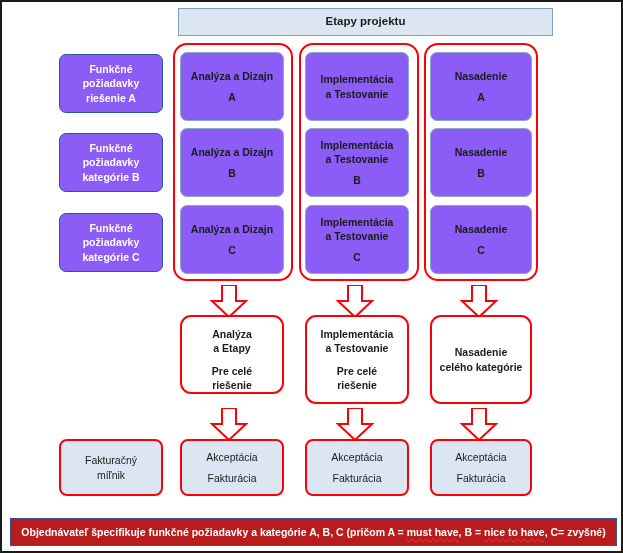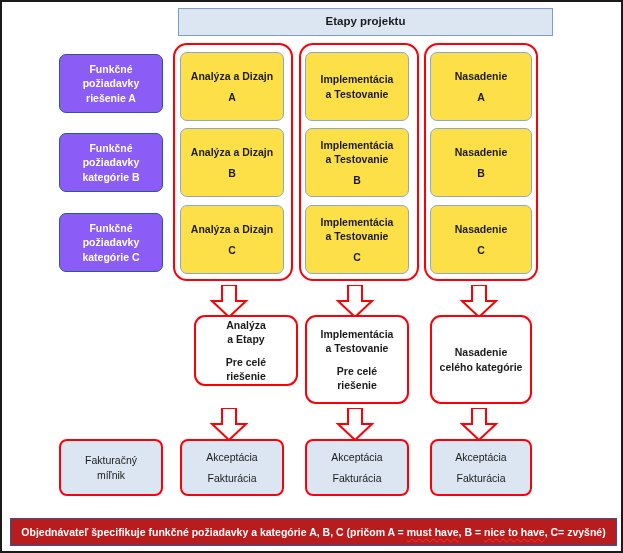--- a/index.html
+++ b/index.html
@@ -43,21 +43,21 @@
     background:#8b5cf6;
     border:1px solid #2f5597;
     border-radius:7px;
     color:#ffffff;
     font-size:10.5px;
     font-weight:700;
   }
 
   
   .phase{
-    background:#fde047;
+    background:#8b5cf6;
     border:1.2px solid #8ba9c7;
     border-radius:7px;
     color:#1b1b1b;
     font-size:10.5px;
     font-weight:700;
   }
   .phase .ln{display:block;}
   .phase .gap{height:6px;}
 
   
@@ -200,21 +200,21 @@
   <svg class="arrow" style="left:207px;top:283px;" width="40" height="33" viewBox="0 0 40 33">
     <polygon points="13,0 27,0 27,16 37,16 20,32 3,16 13,16" fill="#ffffff" stroke="#fb0007" stroke-width="2"></polygon>
   </svg>
   <svg class="arrow" style="left:333px;top:283px;" width="40" height="33" viewBox="0 0 40 33">
     <polygon points="13,0 27,0 27,16 37,16 20,32 3,16 13,16" fill="#ffffff" stroke="#fb0007" stroke-width="2"></polygon>
   </svg>
   <svg class="arrow" style="left:457px;top:283px;" width="40" height="33" viewBox="0 0 40 33">
     <polygon points="13,0 27,0 27,16 37,16 20,32 3,16 13,16" fill="#ffffff" stroke="#fb0007" stroke-width="2"></polygon>
   </svg>
 
-  <div class="box sum" style="left:192px;top:313px;width:104px;height:71px;">
+  <div class="box sum" style="left:178px;top:313px;width:104px;height:79px;justify-content:flex-end;">
     <span class="ln">Analýza</span>
     <span class="ln">a Etapy</span>
     <span class="gap"></span>
     <span class="ln">Pre celé</span>
     <span class="ln">riešenie</span>
   </div>
 
   <div class="box sum" style="left:303px;top:313px;width:104px;height:89px;">
     <span class="ln">Implementácia</span>
     <span class="ln">a Testovanie</span>

